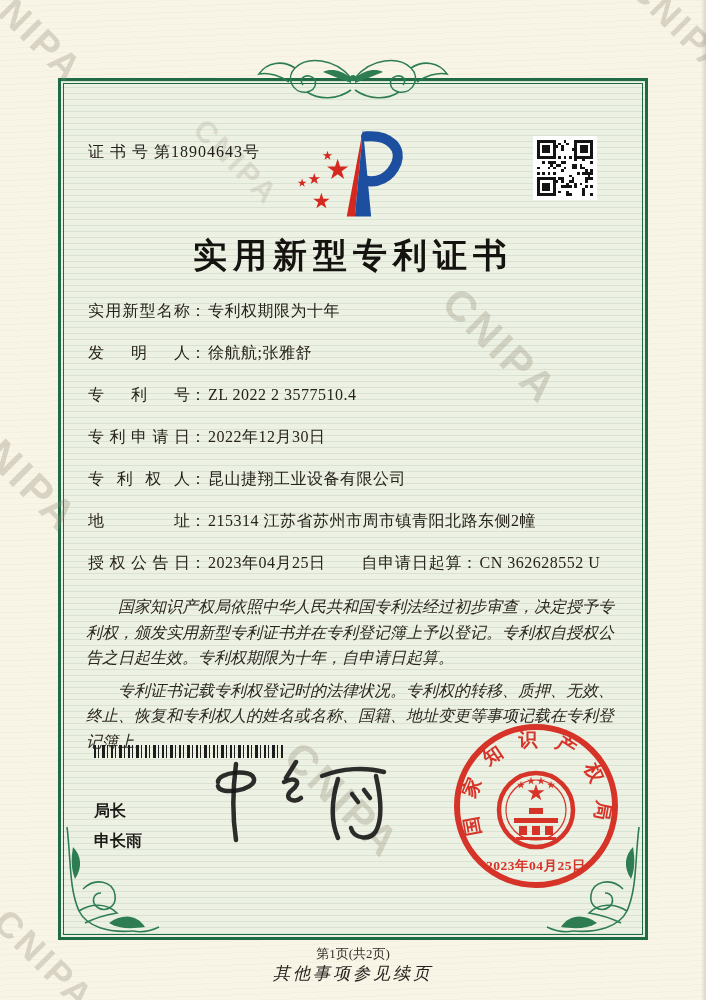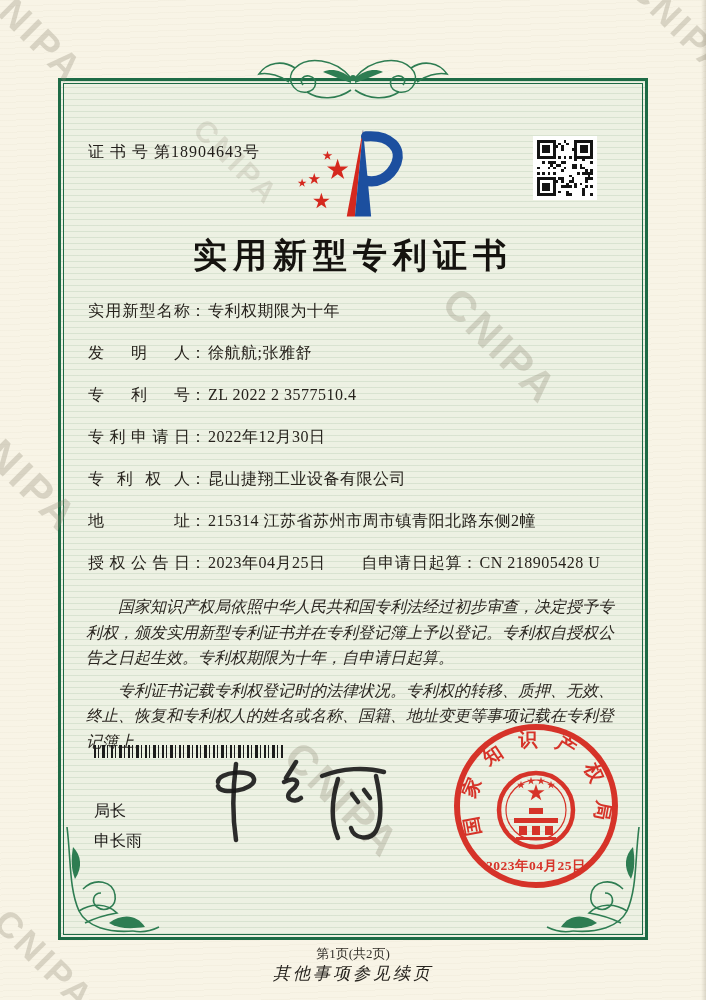--- a/index.html
+++ b/index.html
@@ -49,21 +49,21 @@
   .grant2{margin-left:36px;}
 
   .paras{position:absolute;left:86px;top:582px;width:536px;font-size:16px;line-height:25.5px;
          color:#2a2620;font-style:italic;}
   .paras p{margin:0 0 7px 0;text-indent:2em;}
 
   .barcode{position:absolute;left:94px;top:733px;width:190px;height:13px;
         background:repeating-linear-gradient(90deg,#1c1c1c 0 2px,rgba(0,0,0,0) 2px 4px,#1c1c1c 4px 5px,rgba(0,0,0,0) 5px 8px,#1c1c1c 8px 11px,rgba(0,0,0,0) 11px 13px,#1c1c1c 13px 14px,rgba(0,0,0,0) 14px 17px);}
 
   .signer{position:absolute;left:94px;top:784px;font-family:"Liberation Sans",sans-serif;
-          font-size:16px;line-height:30px;color:#1c1a17;font-weight:400;}
+          font-size:16px;line-height:30px;color:#1c1a17;font-weight:700;}
   .signature{position:absolute;left:200px;top:740px;width:210px;height:100px;}
   .signature path{stroke:#161616;stroke-width:4.5;fill:none;stroke-linecap:round;opacity:0.9;}
 
   .seal{position:absolute;left:450px;top:708px;width:172px;height:172px;mix-blend-mode:multiply;opacity:0.95;}
   .seal .red{fill:#d5281e;}
   .seal text{fill:#d5281e;font-weight:bold;font-family:"Liberation Serif",serif;}
   .seal .arc-text{font-size:19px;letter-spacing:16px;}
   .seal .date-text{font-size:13.5px;letter-spacing:0.5px;}
 
   .pagination{position:absolute;left:58px;top:908px;width:590px;text-align:center;font-size:13px;color:#33302a;margin-top:25px;}
@@ -308,21 +308,21 @@
       <div class="row">
         <span class="flabel">专利申请日</span><span class="colon">：</span><span class="fvalue">2022年12月30日</span>
       </div>
       <div class="row">
         <span class="flabel">专利权人</span><span class="colon">：</span><span class="fvalue">昆山捷翔工业设备有限公司</span>
       </div>
       <div class="row">
         <span class="flabel">地址</span><span class="colon">：</span><span class="fvalue">215314 江苏省苏州市周市镇青阳北路东侧2幢</span>
       </div>
       <div class="row">
-        <span class="flabel">授权公告日</span><span class="colon">：</span><span class="fvalue">2023年04月25日</span><span class="grant2"><span class="flabel2">自申请日起算</span><span class="colon">：</span><span class="fvalue">CN 218905428 U</span></span>
+        <span class="flabel">授权公告日</span><span class="colon">：</span><span class="fvalue">2023年04月25日</span><span class="grant2"><span class="flabel2">自申请日起算</span><span class="colon">：</span><span class="fvalue">CN 362628552 U</span></span>
       </div>
     </div>
 
     <div class="paras">
       <p>国家知识产权局依照中华人民共和国专利法经过初步审查，决定授予专利权，颁发实用新型专利证书并在专利登记簿上予以登记。专利权自授权公告之日起生效。专利权期限为十年，自申请日起算。</p>
       <p>专利证书记载专利权登记时的法律状况。专利权的转移、质押、无效、终止、恢复和专利权人的姓名或名称、国籍、地址变更等事项记载在专利登记簿上。</p>
     </div>
 
     <div class="barcode"></div>
 

